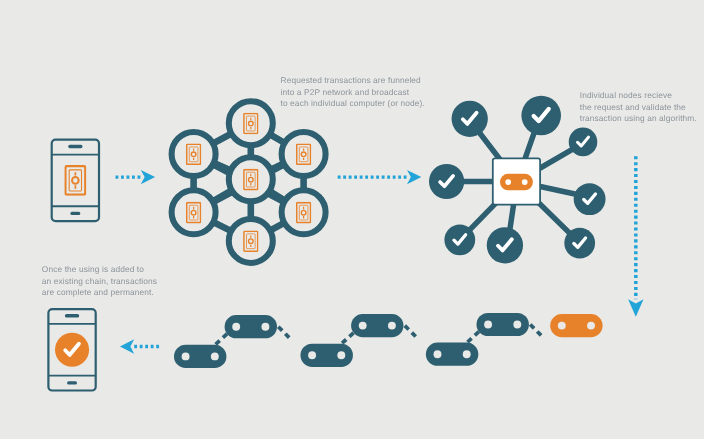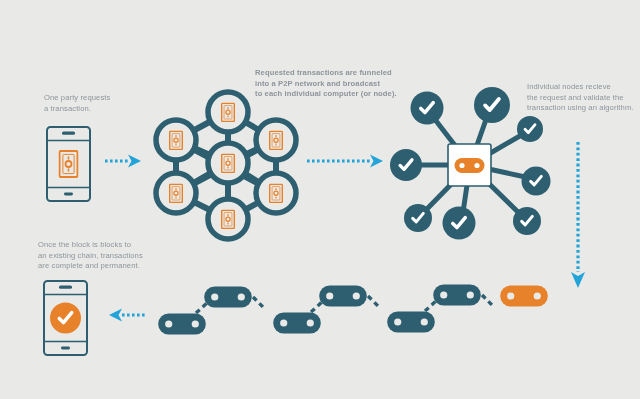--- a/index.html
+++ b/index.html
@@ -25,39 +25,37 @@
     letter-spacing: 0.1px;
   }
   .svg-layer {
     position: absolute;
     left: 0;
     top: 0;
     width: 640px;
     height: 399px;
   }
   .cap-1 { left: 44px;  top: 93px;  width: 130px; }
-  .cap-2 { left: 255px; top: 68px;  width: 150px; font-weight: bold; }
+  .cap-2 { left: 255px; top: 68px;  width: 150px; }
   .cap-3 { left: 527px; top: 82px;  width: 115px; }
   .cap-4 { left: 38px;  top: 240px; width: 140px; }
   .cap-5 { left: 519px; top: 327px; width: 120px; }
 </style>
 </head>
 <body>
 
 <div id="canvas">
 
-  <div class="caption cap-1">One party requests
-a transaction.</div>
   <div class="caption cap-2">Requested transactions are funneled
 into a P2P network and broadcast
 to each individual computer (or node).</div>
   <div class="caption cap-3">Individual nodes recieve
 the request and validate the
 transaction using an algorithm.</div>
-  <div class="caption cap-4">Once the block is blocks to
+  <div class="caption cap-4">Once the using is added to
 an existing chain,  transactions
 are complete and permanent.</div>
 
   <svg class="svg-layer" viewBox="0 0 640 399">
 
     <defs>
 
       <symbol id="banknote" viewBox="0 0 20 28">
         <rect x="1" y="1" width="18" height="26" rx="1.2" fill="none" stroke="#e8822a" stroke-width="2"></rect>
         <rect x="4.4" y="4.4" width="11.2" height="19.2" rx="0.8" fill="none" stroke="#e8822a" stroke-width="1"></rect>

